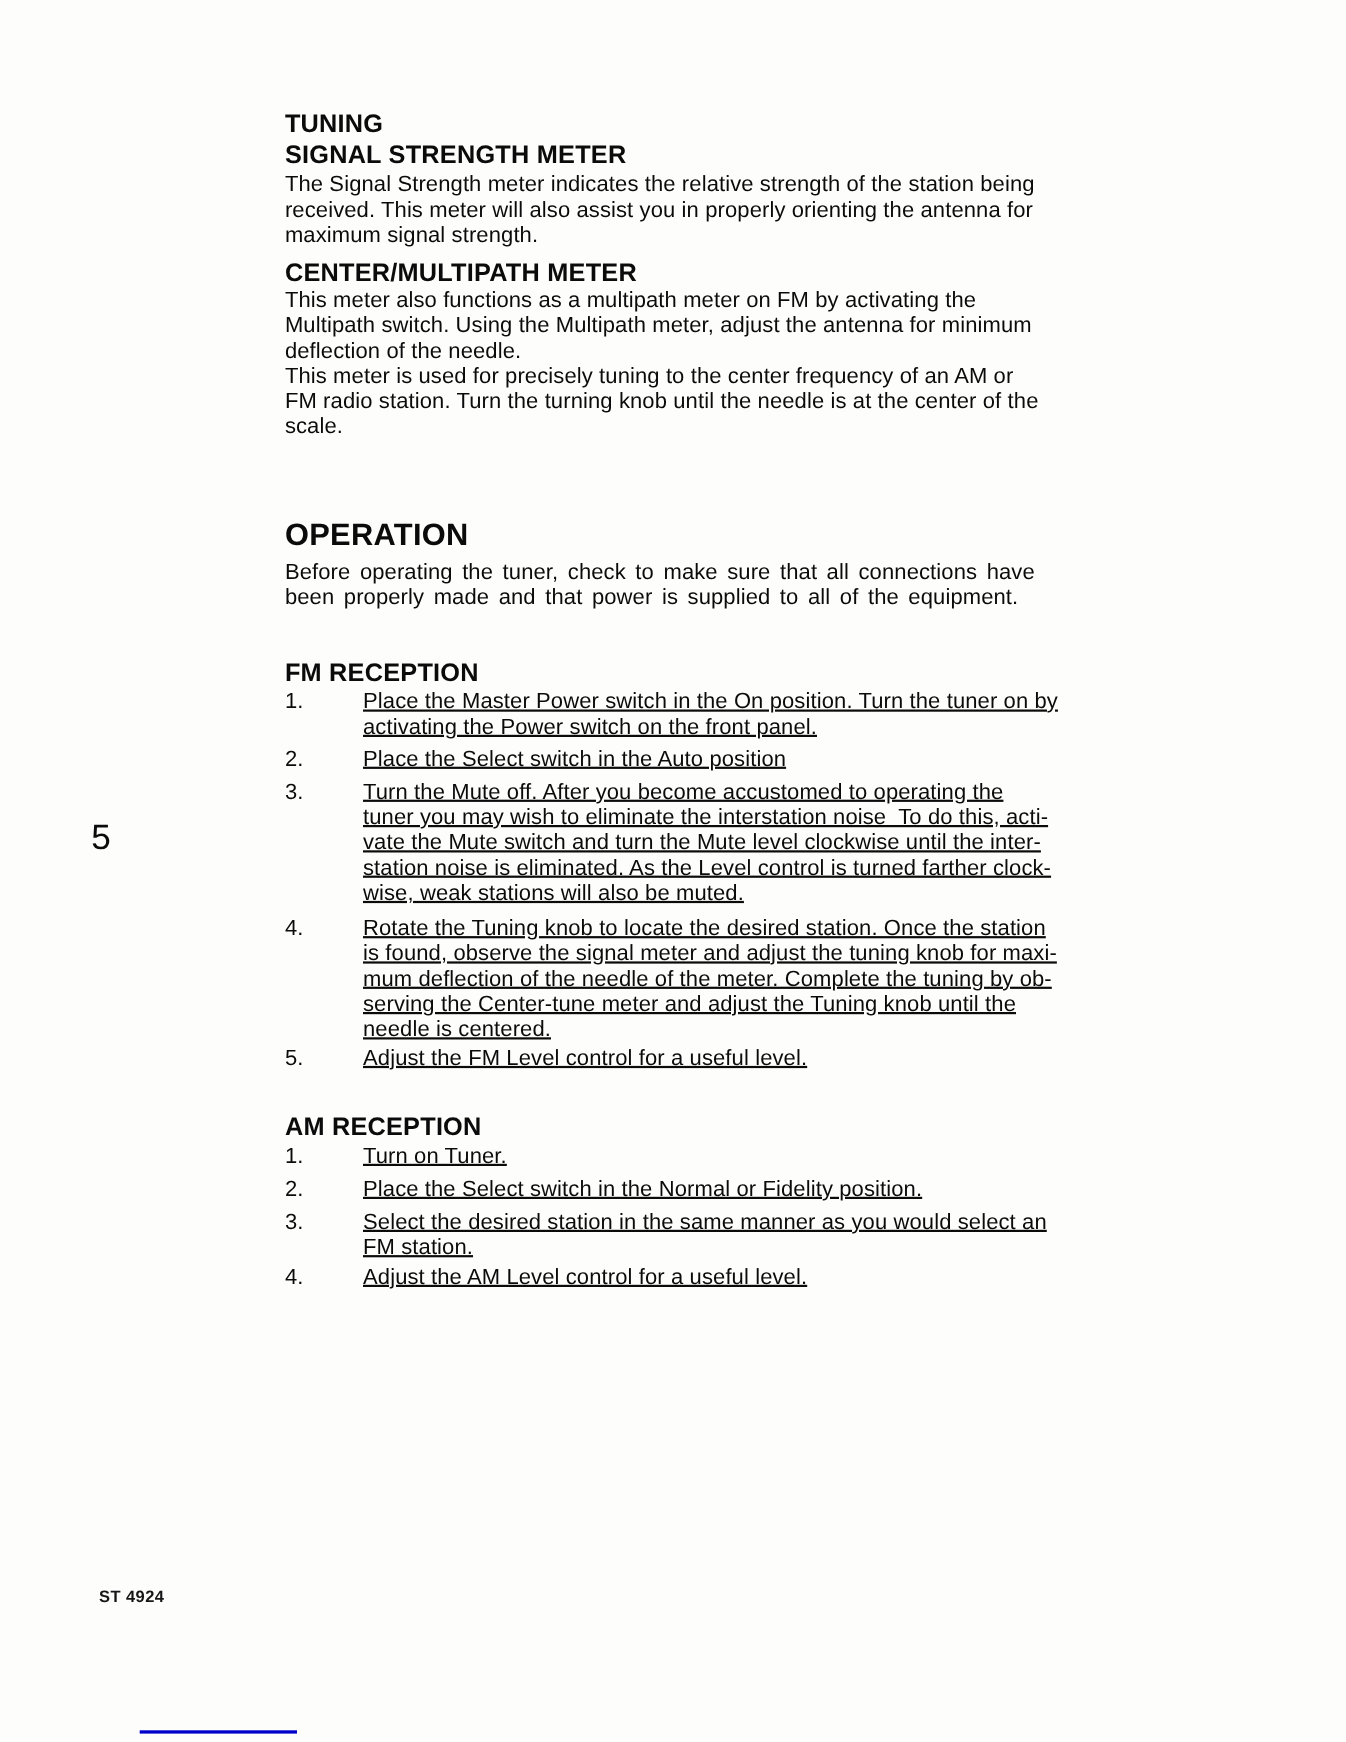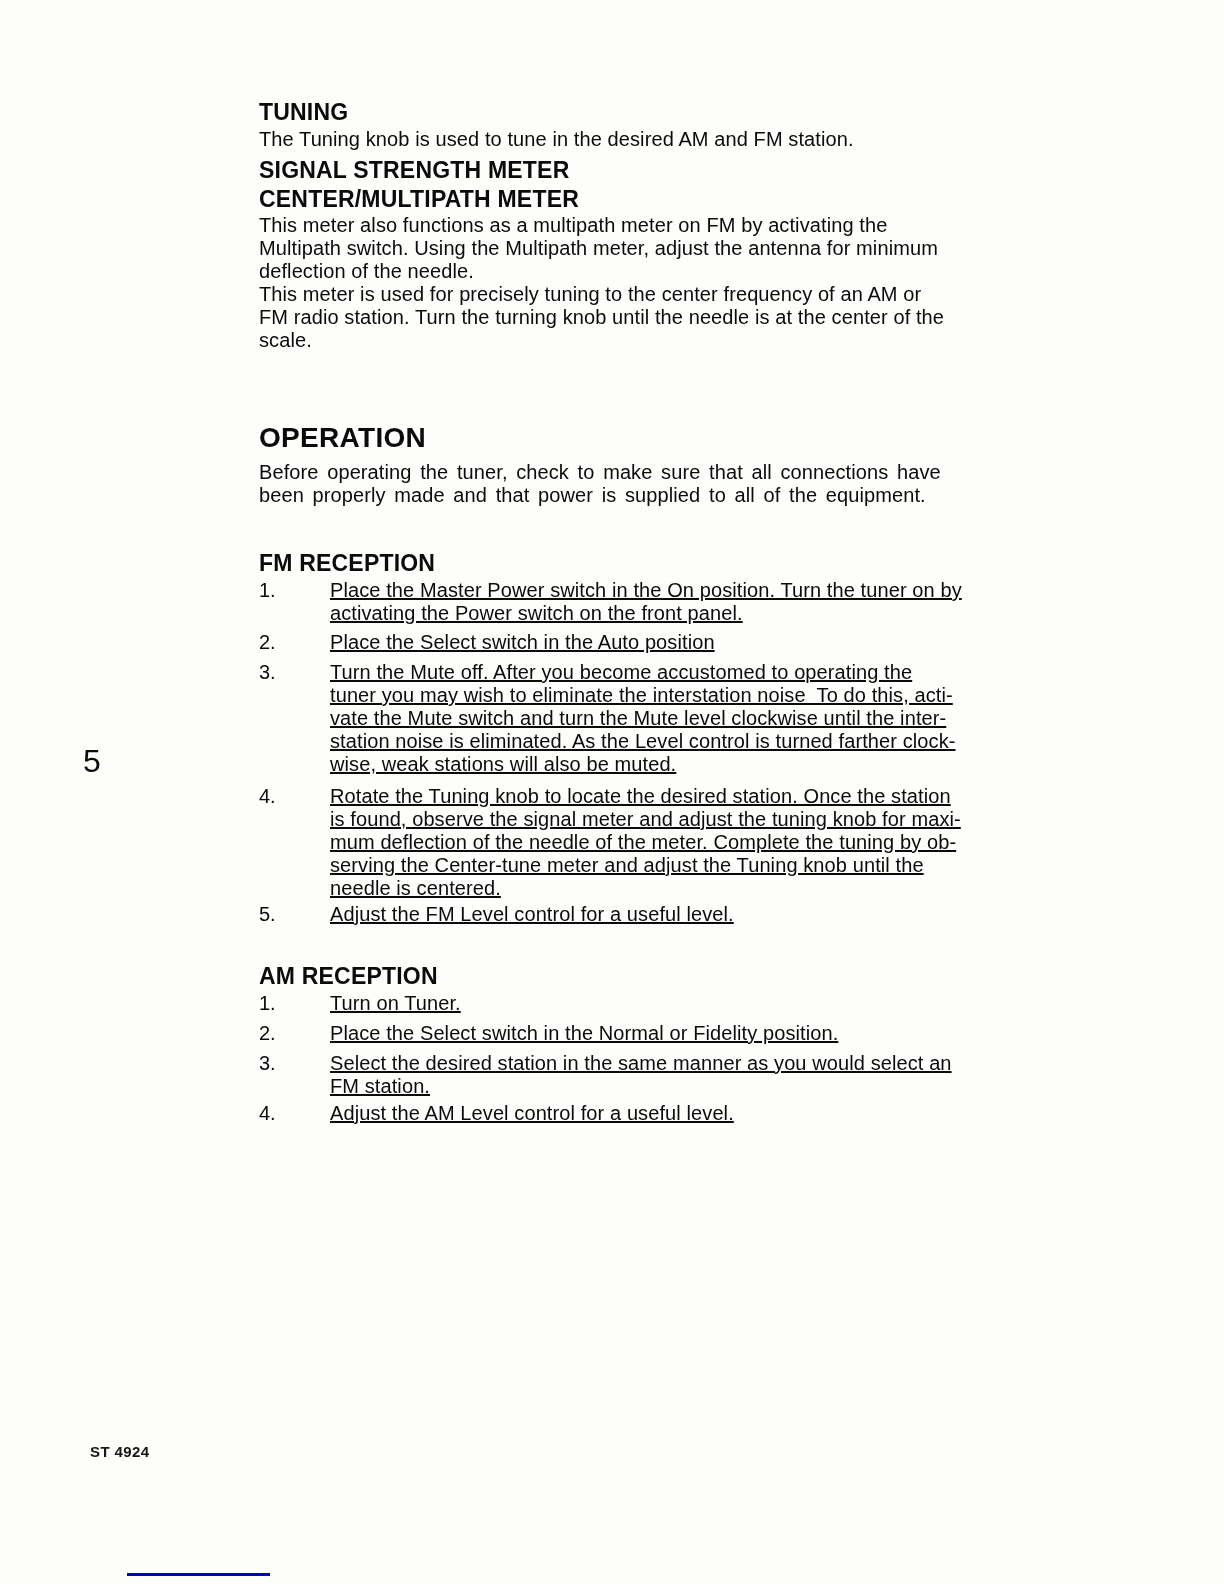--- a/index.html
+++ b/index.html
@@ -83,23 +83,25 @@
 </head>
 <body>
 
 <div class="page">
 
   <div class="page-number">5</div>
 
   <div class="col">
 
     <div class="h-section mb4">TUNING</div>
-    <div class="body-text mb7">The Tuning knob is used to tune in the desired AM and FM station.</div>
 
     <div class="h-section mb5">SIGNAL STRENGTH METER</div>
+    <div class="body-text mb9">The Signal Strength meter indicates the relative strength of the station being
+received. This meter will also assist you in properly orienting the antenna for
+maximum signal strength.</div>
 
     <div class="h-section mb3">CENTER/MULTIPATH METER</div>
     <div class="body-text">This meter also functions as a multipath meter on FM by activating the
 Multipath switch. Using the Multipath meter, adjust the antenna for minimum
 deflection of the needle.</div>
     <div class="body-text mb12">This meter is used for precisely tuning to the center frequency of an AM or
 FM radio station. Turn the turning knob until the needle is at the center of the
 scale.</div>
 
     <div class="h-major mt127 mb8">OPERATION</div>

